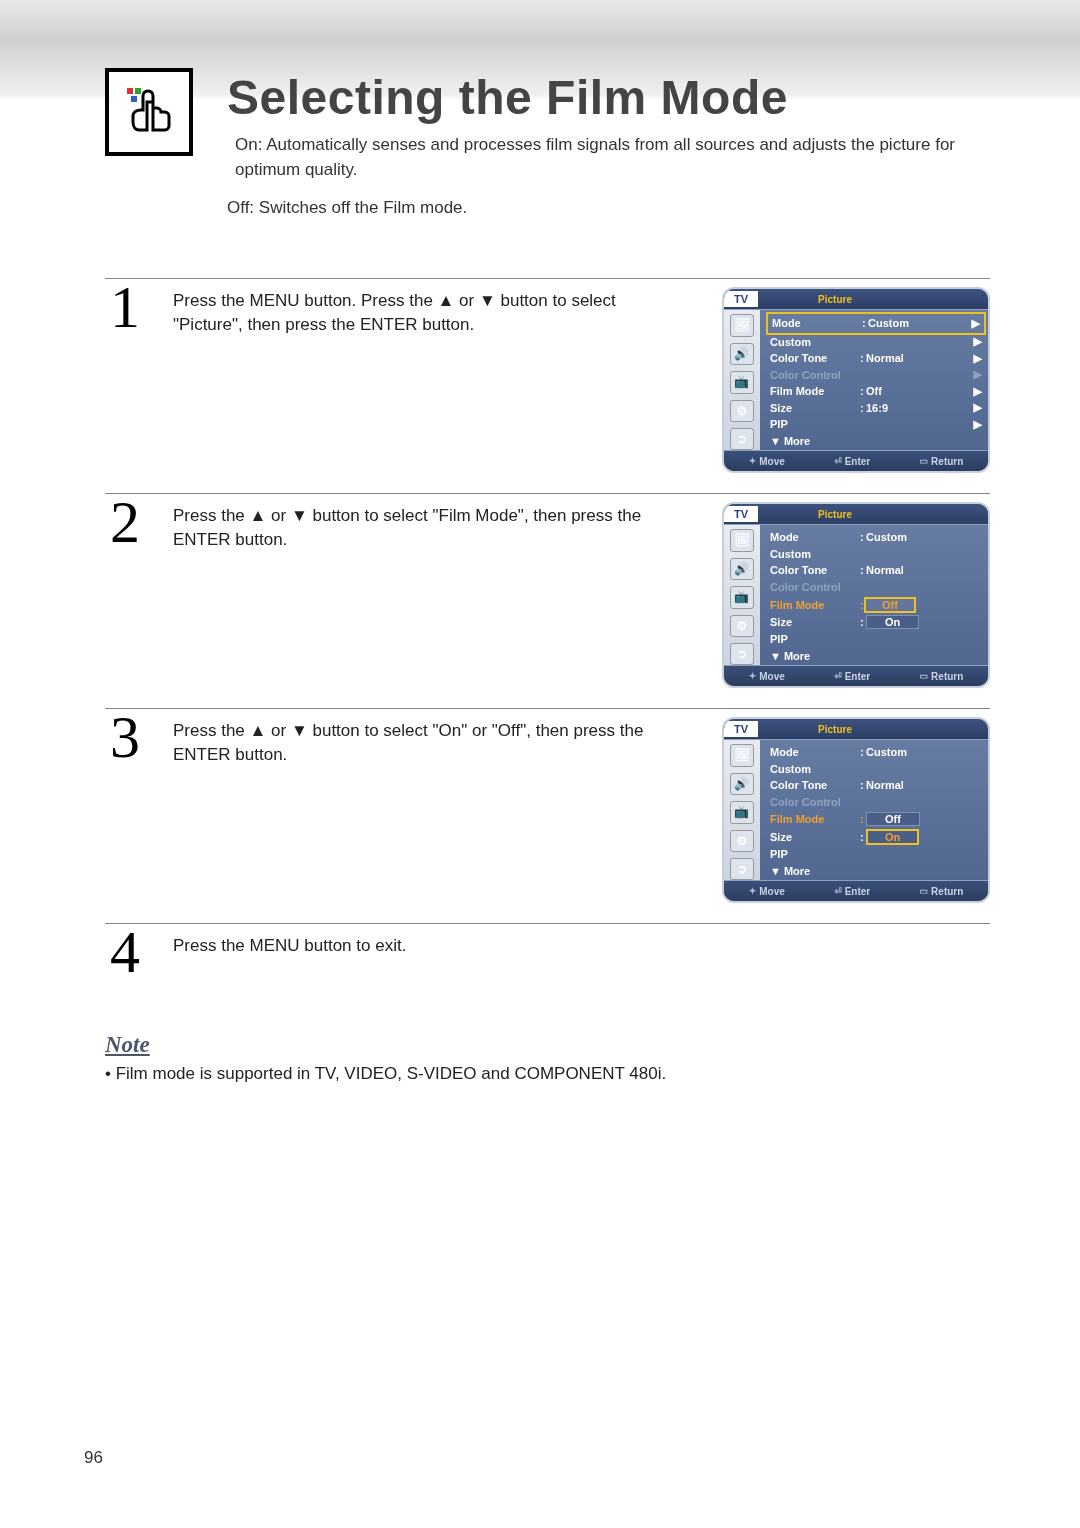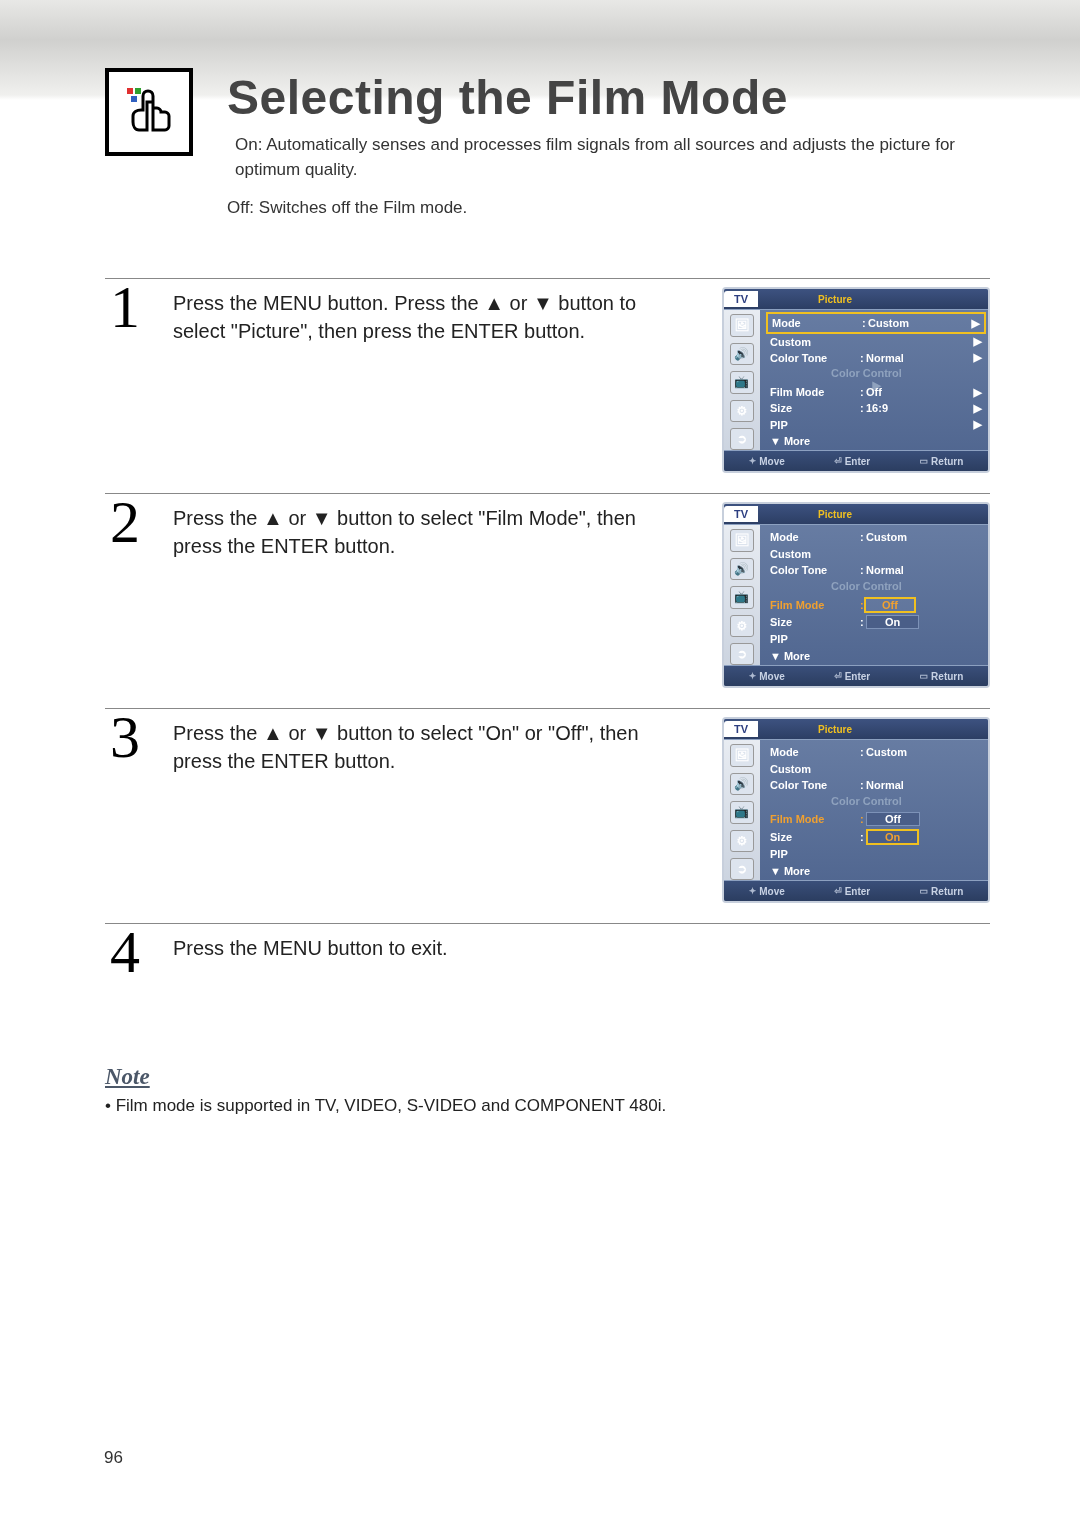--- a/index.html
+++ b/index.html
@@ -81,65 +81,65 @@
     font-size: 60px;
     font-weight: 300;
     font-family: "Times New Roman", serif;
     line-height: 0.8;
     margin-top: -4px;
     width: 40px;
     display: flex;
     justify-content: center;
   }
   .step-text {
-    font-size: 20px;
+    font-size: 17px;
     color: #222;
     line-height: 1.4;
     flex: 1;
     margin-top: 2px;
     padding-right: 20px;
   }
   .step-screenshot {
     width: 268px;
     flex-shrink: 0;
   }
   .note-section {
-    margin-top: 72px;
+    margin-top: 40px;
   }
   .note-heading {
     font-family: "Times New Roman", serif;
     font-style: italic;
     font-weight: bold;
     font-size: 23px;
     color: #4b5768;
     text-decoration: underline;
     margin: 0 0 6px 0;
   }
   .note-text {
     font-size: 17px;
     color: #222;
     margin: 0;
   }
   .page-num {
     position: absolute;
     bottom: 60px;
-    left: 104px;
+    left: 84px;
     font-size: 17px;
     color: #333;
   }
 
   
   .osd {
     border: 2px solid #c7cfdc;
     background: linear-gradient(#6a7fa5, #4e648e);
     color: #fff;
     font-size: 12px;
     font-weight: bold;
     font-family: Arial, sans-serif;
-    border-radius: 4px;
+    border-radius: 12px;
     overflow: hidden;
   }
   .osd-header {
     display: flex;
     align-items: center;
     height: 20px;
     background: linear-gradient(#3d5280, #2c3e64);
     border-bottom: 1px solid #8ca0c0;
   }
   .osd-header-tv {
@@ -188,21 +188,21 @@
   }
   .osd-item {
     display: flex;
     align-items: center;
     height: 16px;
   }
   .osd-item .lbl { width: 90px; }
   .osd-item .sep { width: 6px; }
   .osd-item .val { flex: 1; }
   .osd-item .arr { width: 10px; text-align: right; }
-  .osd-item.dim { color: #8fa2be; flex-direction: column; }
+  .osd-item.dim { color: #8fa2be; }
   .osd-item.hl .lbl, .osd-item.hl .sep { color: #f0a030; }
   .osd .sel-box {
     display: inline-block;
     border: 2px solid #f0c020;
     background: rgba(255,255,255,0.05);
     padding: 0 16px;
     margin-left: -2px;
     color: #fff;
   }
   .osd .opt-box {

